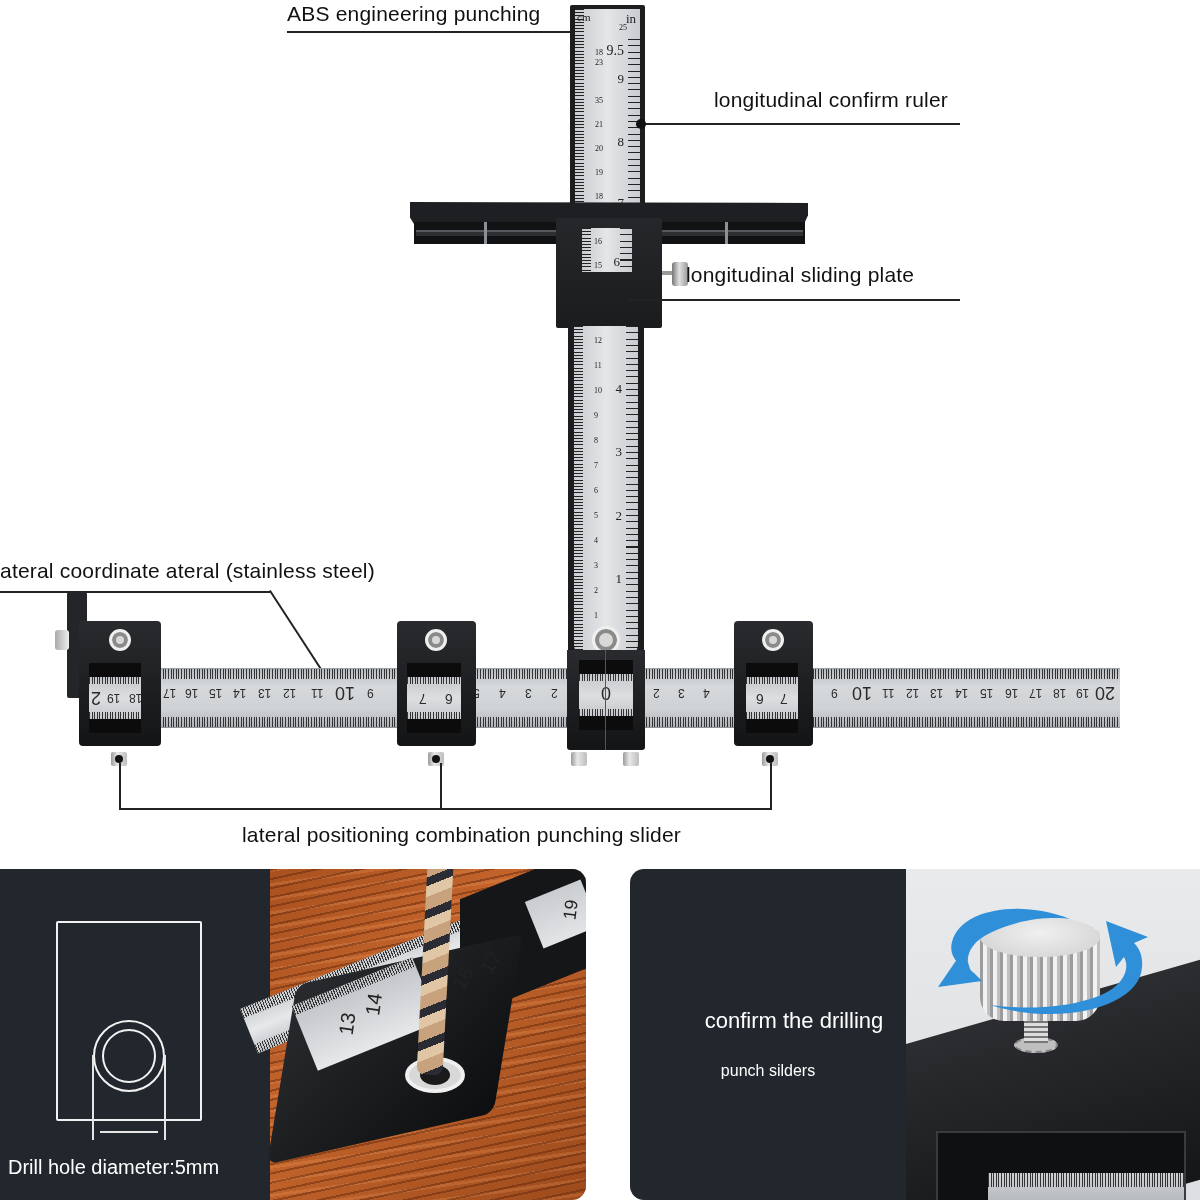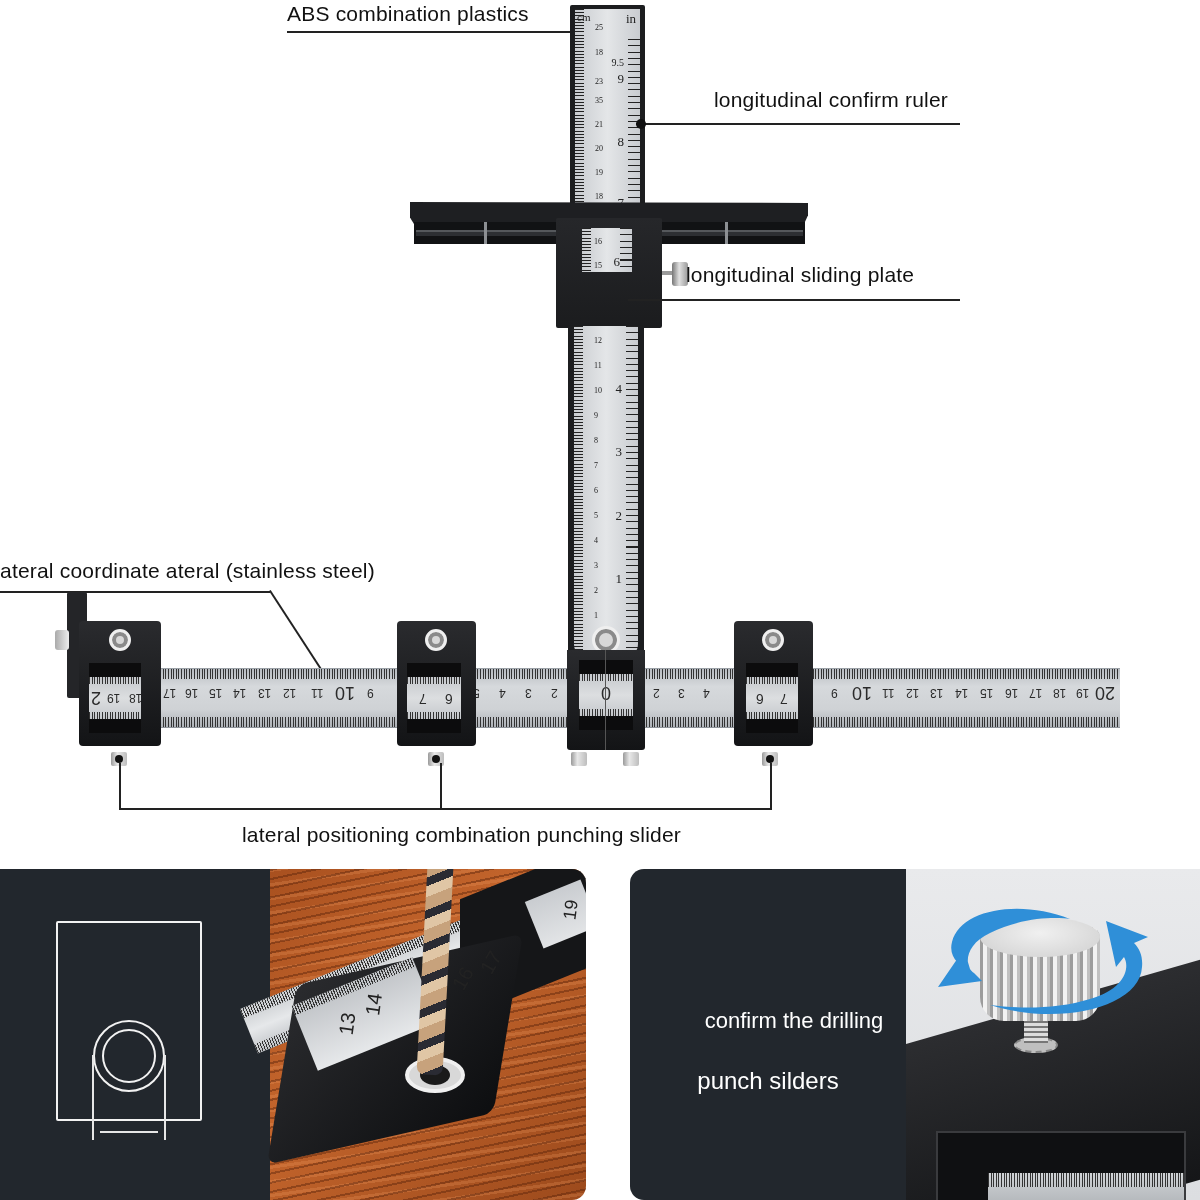--- a/index.html
+++ b/index.html
@@ -50,39 +50,39 @@
   .wood { background:
       repeating-linear-gradient(168deg, rgba(90,35,10,0.45) 0 2px, transparent 2px 9px),
       repeating-linear-gradient(172deg, rgba(255,170,110,0.2) 0 3px, transparent 3px 14px),
       linear-gradient(135deg,#a8501f,#c4652c 40%,#9c4a1c); }
 
   .photo-grey { background: linear-gradient(180deg,#e9eaec,#dcdee1); }
 </style>
 </head>
 <body>
 
-<div class="label" style="left:287px; top:2px;">ABS combination plastics</div>
+<div class="label" style="left:287px; top:2px;">ABS engineering punching</div>
 <div class="leader" style="left:287px; top:31px; width:295px; height:2px;"></div>
 <div class="abs" style="left:576px; top:28px; width:8px; height:8px; background:#111; border-radius:1px;"></div>
 
 <div class="vruler" style="left:570px; top:5px; width:75px; height:205px;">
   <div class="vruler-face" style="left:5px; top:4px; right:5px; bottom:0;">
     <div class="tick-col left"></div>
     <div class="tick-col right" style="top:30px;"></div>
     <span class="vnum cm" style="left:2px; top:2px; font-size:11px;">cm</span>
     <span class="vnum" style="right:4px; top:2px; font-size:13px;">in</span>
-    <span class="vnum cm" style="top:14px;">25</span>
+    <span class="vnum cm" style="top:14px;margin-left:24px;">25</span>
     <span class="vnum cm" style="top:39px;">18</span>
-    <span class="vnum cm" style="top:68px;">23</span>
+    <span class="vnum cm" style="top:49px;">23</span>
     <span class="vnum cm" style="top:87px;">35</span>
     <span class="vnum cm" style="top:111px;">21</span>
     <span class="vnum cm" style="top:135px;">20</span>
     <span class="vnum cm" style="top:159px;">19</span>
     <span class="vnum cm" style="top:183px;">18</span>
-    <span class="vnum in" style="top:34px; font-size:10px;margin-top:14px;">9.5</span>
+    <span class="vnum in" style="top:34px; font-size:14px;">9.5</span>
     <span class="vnum in" style="top:62px;">9</span>
     <span class="vnum in" style="top:125px;">8</span>
     <span class="vnum in" style="top:186px;">7</span>
   </div>
 </div>
 
 <div class="label" style="left:714px; top:88px;">longitudinal confirm ruler</div>
 <div class="leader" style="left:636px; top:123px; width:324px; height:2px;"></div>
 <div class="abs" style="left:636px; top:119px; width:10px; height:10px; background:#111; border-radius:50%;"></div>
 
@@ -245,20 +245,21 @@
 
 <div class="panel" style="left:0; top:869px; width:586px; height:331px; border-radius:0 14px 14px 0;">
   <div class="abs panel-dark" style="left:0; top:0; width:270px; height:331px;">
 
     <div class="abs" style="left:56px; top:52px; width:146px; height:200px; border:2px solid #f2f2f2; border-radius:2px;"></div>
     <div class="abs" style="left:93px; top:151px; width:72px; height:72px; border:2px solid #f2f2f2; border-radius:50%;"></div>
     <div class="abs" style="left:102px; top:160px; width:54px; height:54px; border:2px solid #f2f2f2; border-radius:50%;"></div>
     <div class="abs" style="left:92px; top:186px; width:2px; height:85px; background:#e6e6e6;"></div>
     <div class="abs" style="left:164px; top:186px; width:2px; height:85px; background:#e6e6e6;"></div>
     <div class="abs" style="left:100px; top:262px; width:58px; height:2px; background:#e6e6e6;"></div>
+    <div class="panel-text" style="left:0; width:270px; top:286px; font-size:20px; white-space:nowrap; text-align:left; padding-left:8px;">Drill hole diameter:5mm</div>
   </div>
 
   <div class="abs wood" style="left:270px; top:0; width:316px; height:331px;">
 
     <div class="abs" style="left:-30px; top:80px; width:420px; height:48px; background:linear-gradient(180deg,#c8cbce,#e6e8ea,#c0c3c7); transform:rotate(-22deg); transform-origin:left top; top:140px;">
       <div class="hticks-top"></div>
       <div class="hticks-bot"></div>
     </div>
 
     <div class="abs" style="left:190px; top:0; width:150px; height:120px; background:#151618; transform:skewY(-22deg);"></div>
@@ -278,21 +279,21 @@
     <div class="abs" style="left:135px; top:188px; width:60px; height:36px; border-radius:50%; background:#d8d8d8; border:4px solid #f0f0f0;"></div>
     <div class="abs" style="left:150px; top:196px; width:30px; height:20px; border-radius:50%; background:#1a1a1a;"></div>
 
     <div class="abs" style="left:152px; top:-4px; width:26px; height:210px; background:repeating-linear-gradient(155deg,#c7a27c 0 12px,#2a2b33 12px 20px,#e0c6a5 20px 30px); transform:rotate(3deg); border-radius:0 0 8px 8px;"></div>
   </div>
 </div>
 
 <div class="panel" style="left:630px; top:869px; width:570px; height:331px; border-radius:14px 0 0 14px;">
   <div class="abs panel-dark" style="left:0; top:0; width:276px; height:331px;">
     <div class="panel-text" style="left:0; width:328px; top:139px; font-size:22px;">confirm the drilling</div>
-    <div class="panel-text" style="left:0; width:276px; top:199px; font-size:24px;">punch silders</div>
+    <div class="panel-text" style="left:0; width:276px; top:189px; font-size:16px;">punch silders</div>
   </div>
   <div class="abs photo-grey" style="left:276px; top:0; width:294px; height:331px;">
 
     <div class="abs" style="left:0; top:150px; width:330px; height:220px; background:linear-gradient(180deg,#2c2d30,#151618); transform:skewY(-16deg); transform-origin:left top; top:175px;"></div>
     <div class="abs" style="left:30px; top:262px; width:250px; height:80px; background:#0f1012; border:2px solid #3a3b3e;">
       <div class="abs" style="left:50px; right:0; bottom:0; height:36px; background:linear-gradient(180deg,#d0d3d6,#aeb2b6);">
         <div class="hticks-top" style="height:14px;"></div>
       </div>
     </div>
 

